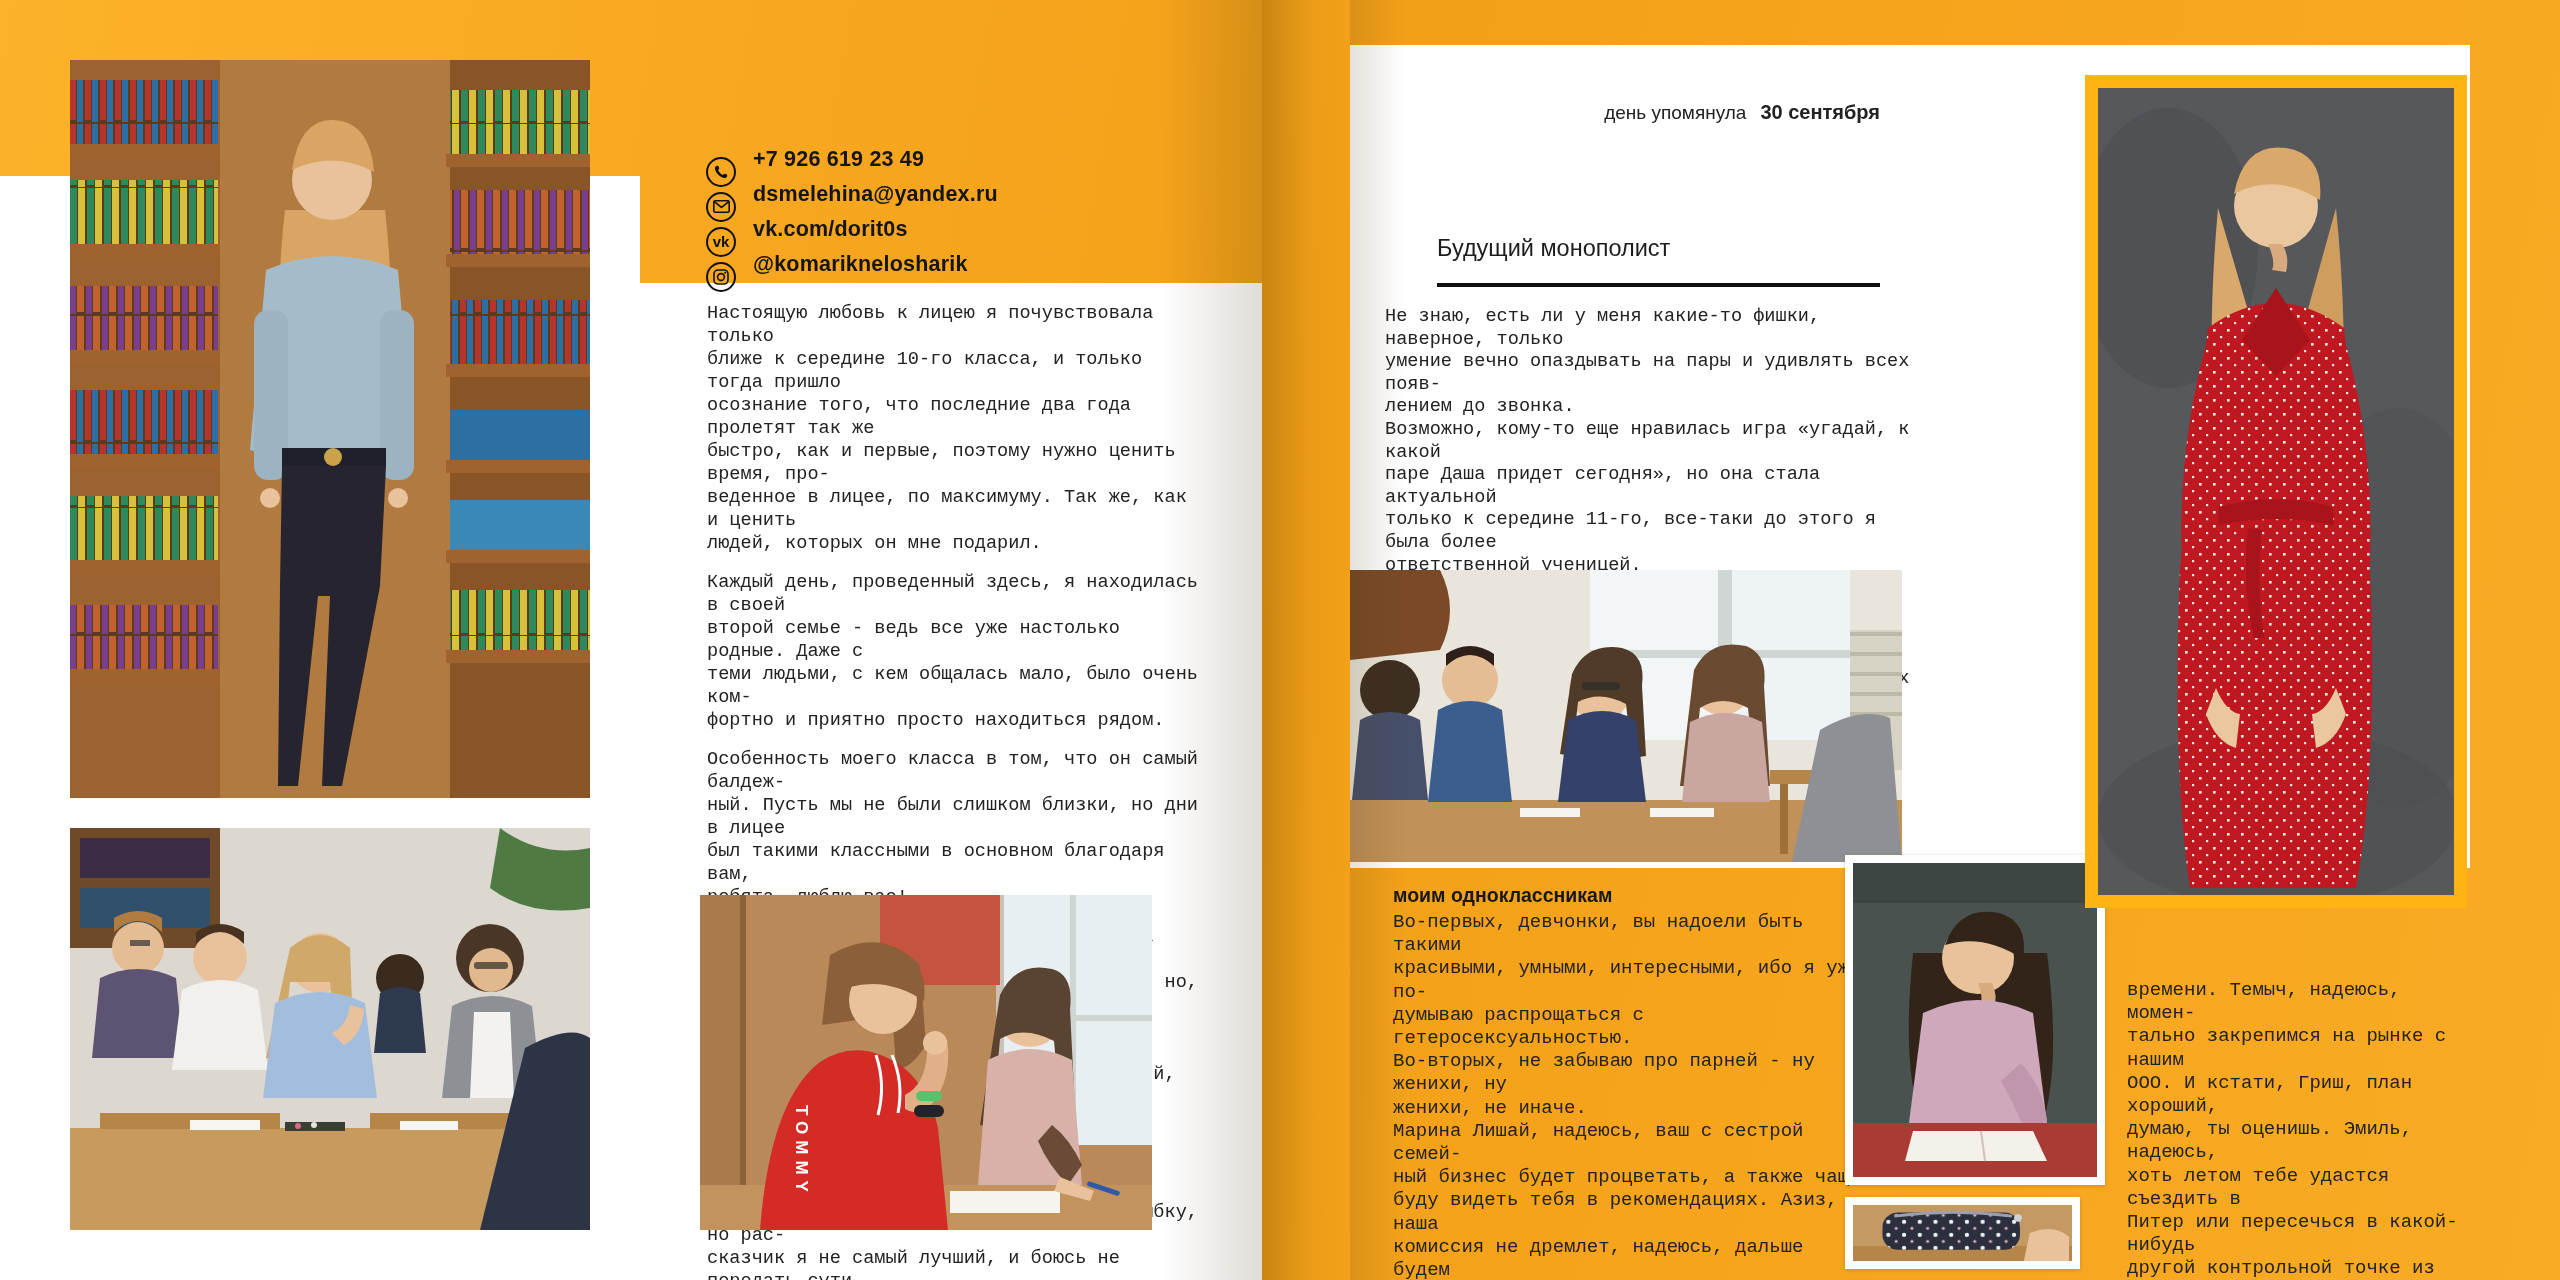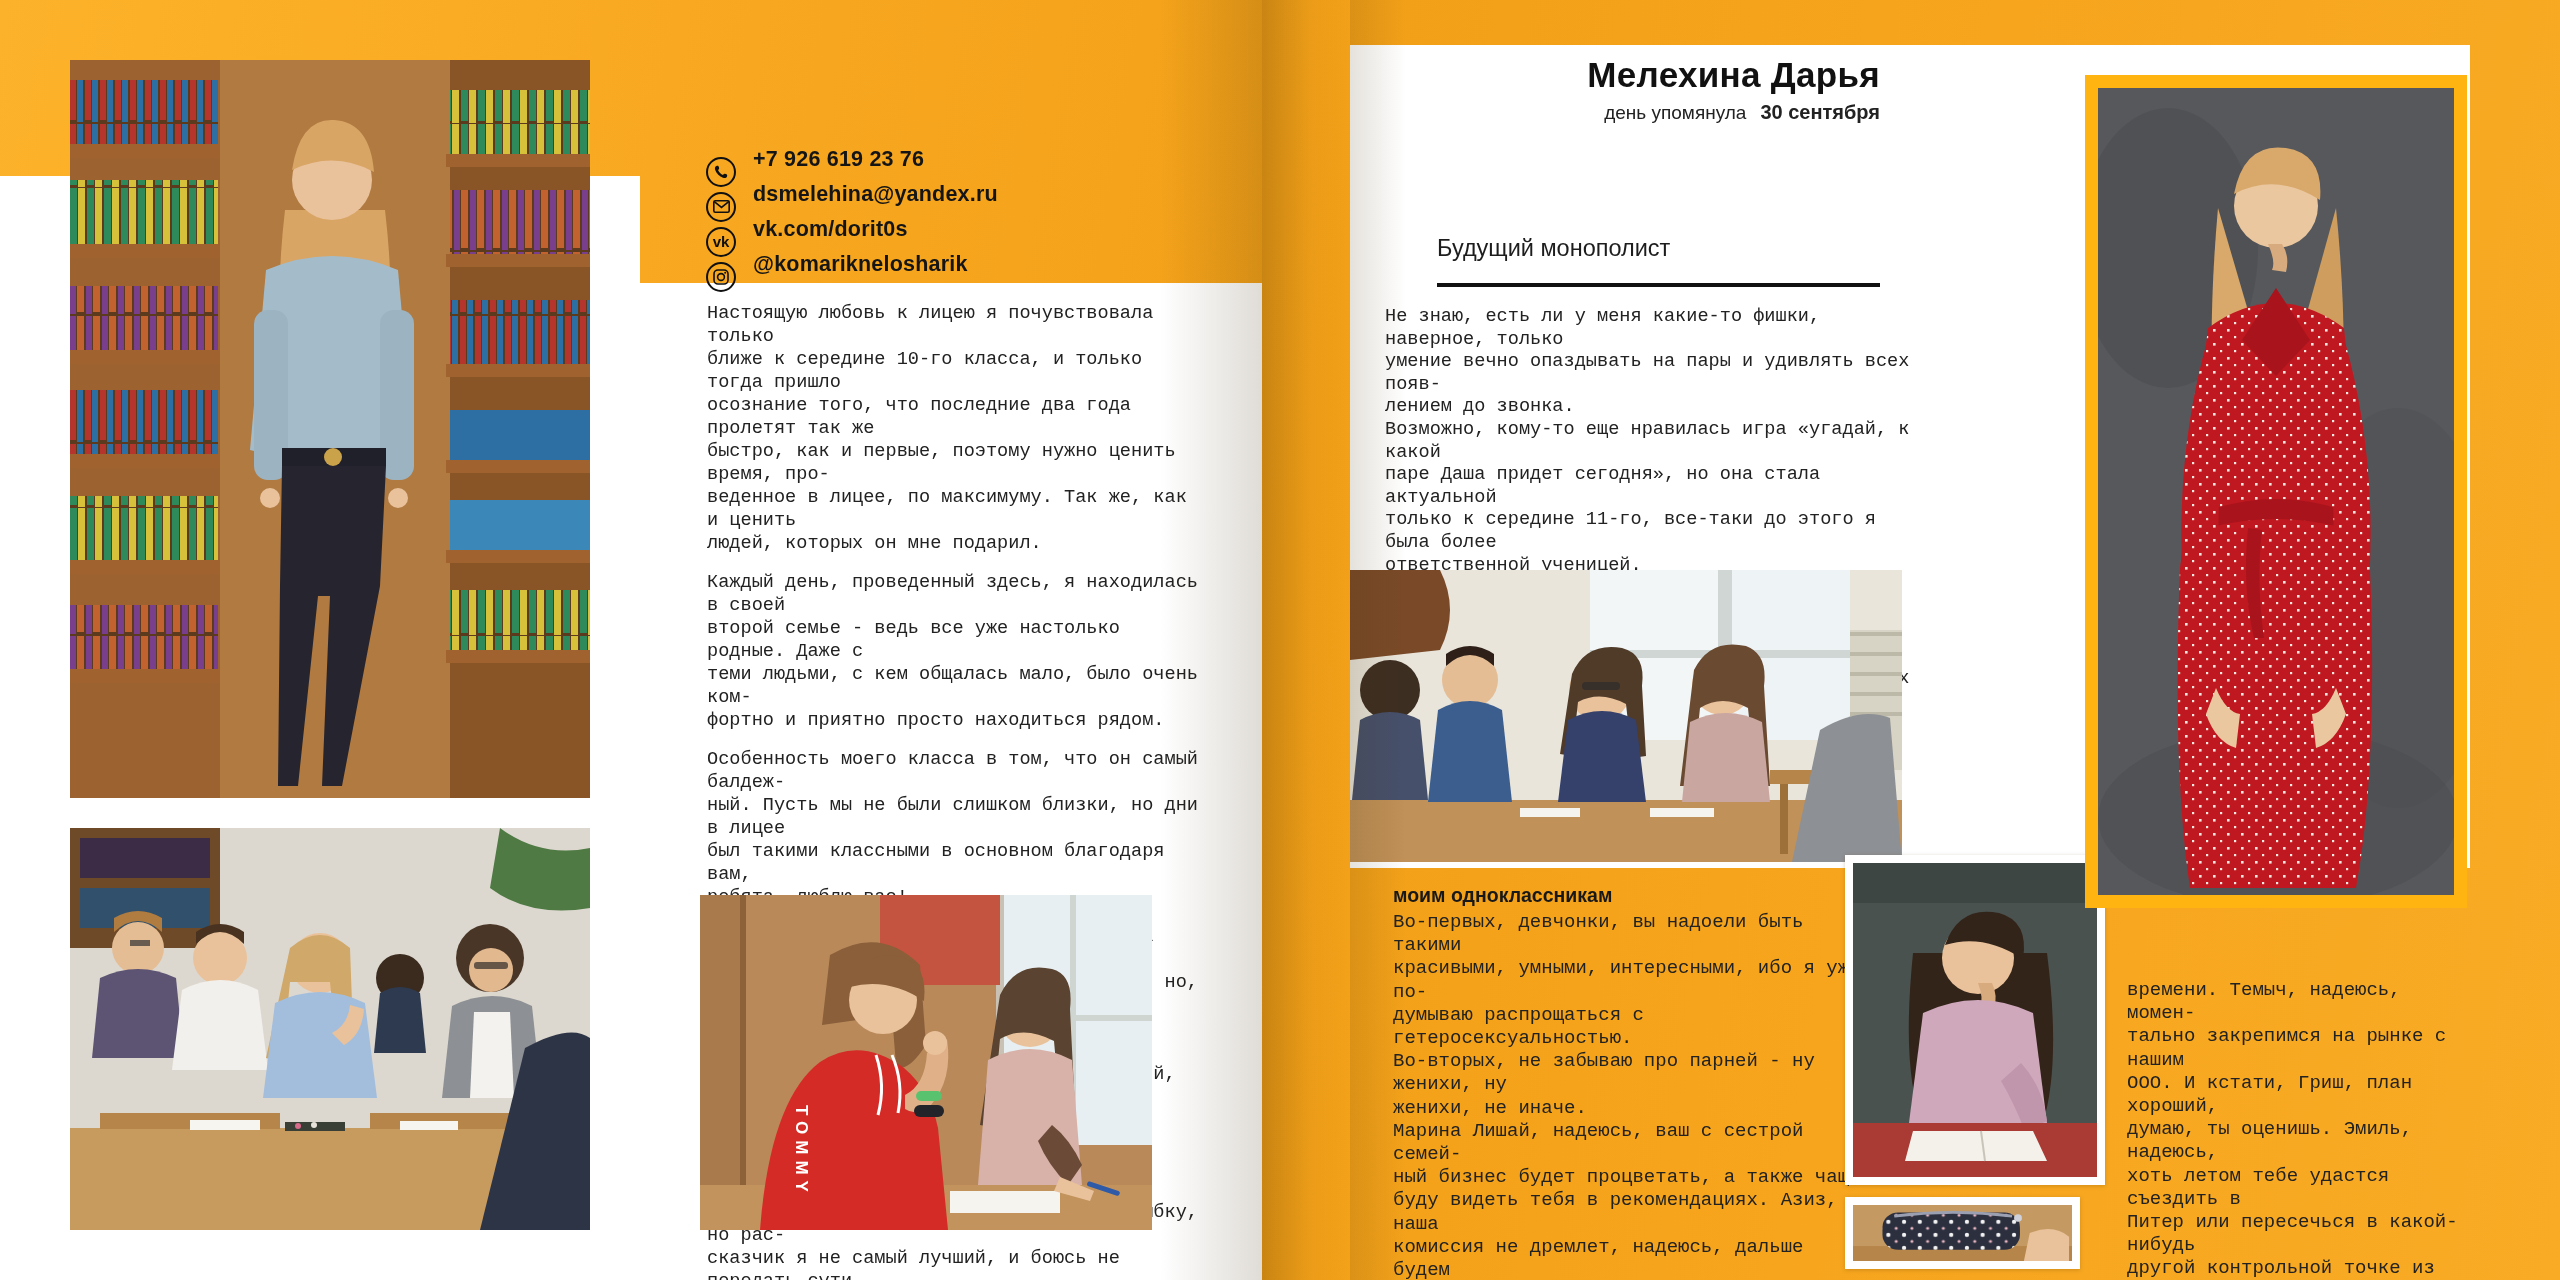--- a/index.html
+++ b/index.html
@@ -141,21 +141,21 @@
     </svg>
   </div>
 
   <div class="abs contacts">
     <div class="contact-row">
       <span class="contact-icon">
         <svg width="16" height="16" viewBox="0 0 16 16">
             <path d="M3.5 2 C5 1.4 5.6 2 6 3.4 C6.4 4.8 6 5.2 5 6 C5.8 8 8 10.2 10 11 C10.8 10 11.2 9.6 12.6 10 C14 10.4 14.6 11 14 12.5 C13.4 14 11.8 14.4 10 13.8 C6.6 12.6 3.4 9.4 2.2 6 C1.6 4.2 2 2.6 3.5 2 Z" fill="#101010"></path>
           </svg>
       </span>
-      <span class="contact-text">+7 926 619 23 76</span>
+      <span class="contact-text">+7 926 619 23 49</span>
     </div>
     <div class="contact-row">
       <span class="contact-icon">
         <svg width="17" height="13" viewBox="0 0 17 13">
             <rect x="0.8" y="0.8" width="15.4" height="11.4" rx="1.4" fill="none" stroke="#101010" stroke-width="1.6"></rect>
             <path d="M1 1.4 L8.5 7.4 L16 1.4" fill="none" stroke="#101010" stroke-width="1.6"></path>
           </svg>
       </span>
       <span class="contact-text">dsmelehina@yandex.ru</span>
     </div>
@@ -273,21 +273,20 @@
         <circle cx="330" cy="120" r="32" fill="#e9c29b"></circle>
         <path d="M300 100 q16 -34 52 -26 q22 6 18 40 l6 120 l-14 2 l-8 -90 q-30 -16 -54 -2 l-8 88 l-12 -2 z" fill="#5a4330"></path>
         <path d="M288 165 q42 -22 84 0 l10 125 l-104 0 z" fill="#d8b2a8"></path>
         <path d="M352 230 q18 14 30 40 l-14 20 q-20 -20 -30 -44z" fill="#6b4a38"></path>
         <path d="M360 282 l34 14 l-4 10 l-36 -10 z" fill="#e9c29b"></path>
         <rect x="388" y="286" width="34" height="5" rx="2" transform="rotate(18 388 286)" fill="#2e5aa8"></rect>
       </g>
     </svg>
   </div>
 
-  <div class="abs r-name">Мелехина Дарья</div>
   <div class="abs r-bday">
     <span>день  упомянула</span><b>30 сентября</b>
   </div>
   <div class="abs r-sub">Будущий монополист</div>
   <div class="abs r-rule"></div>
 
   <div class="abs r-intro">
     <p class="para">Не знаю, есть ли у меня какие-то фишки, наверное, только
 умение вечно опаздывать на пары и удивлять всех появ-
 лением до звонка.

